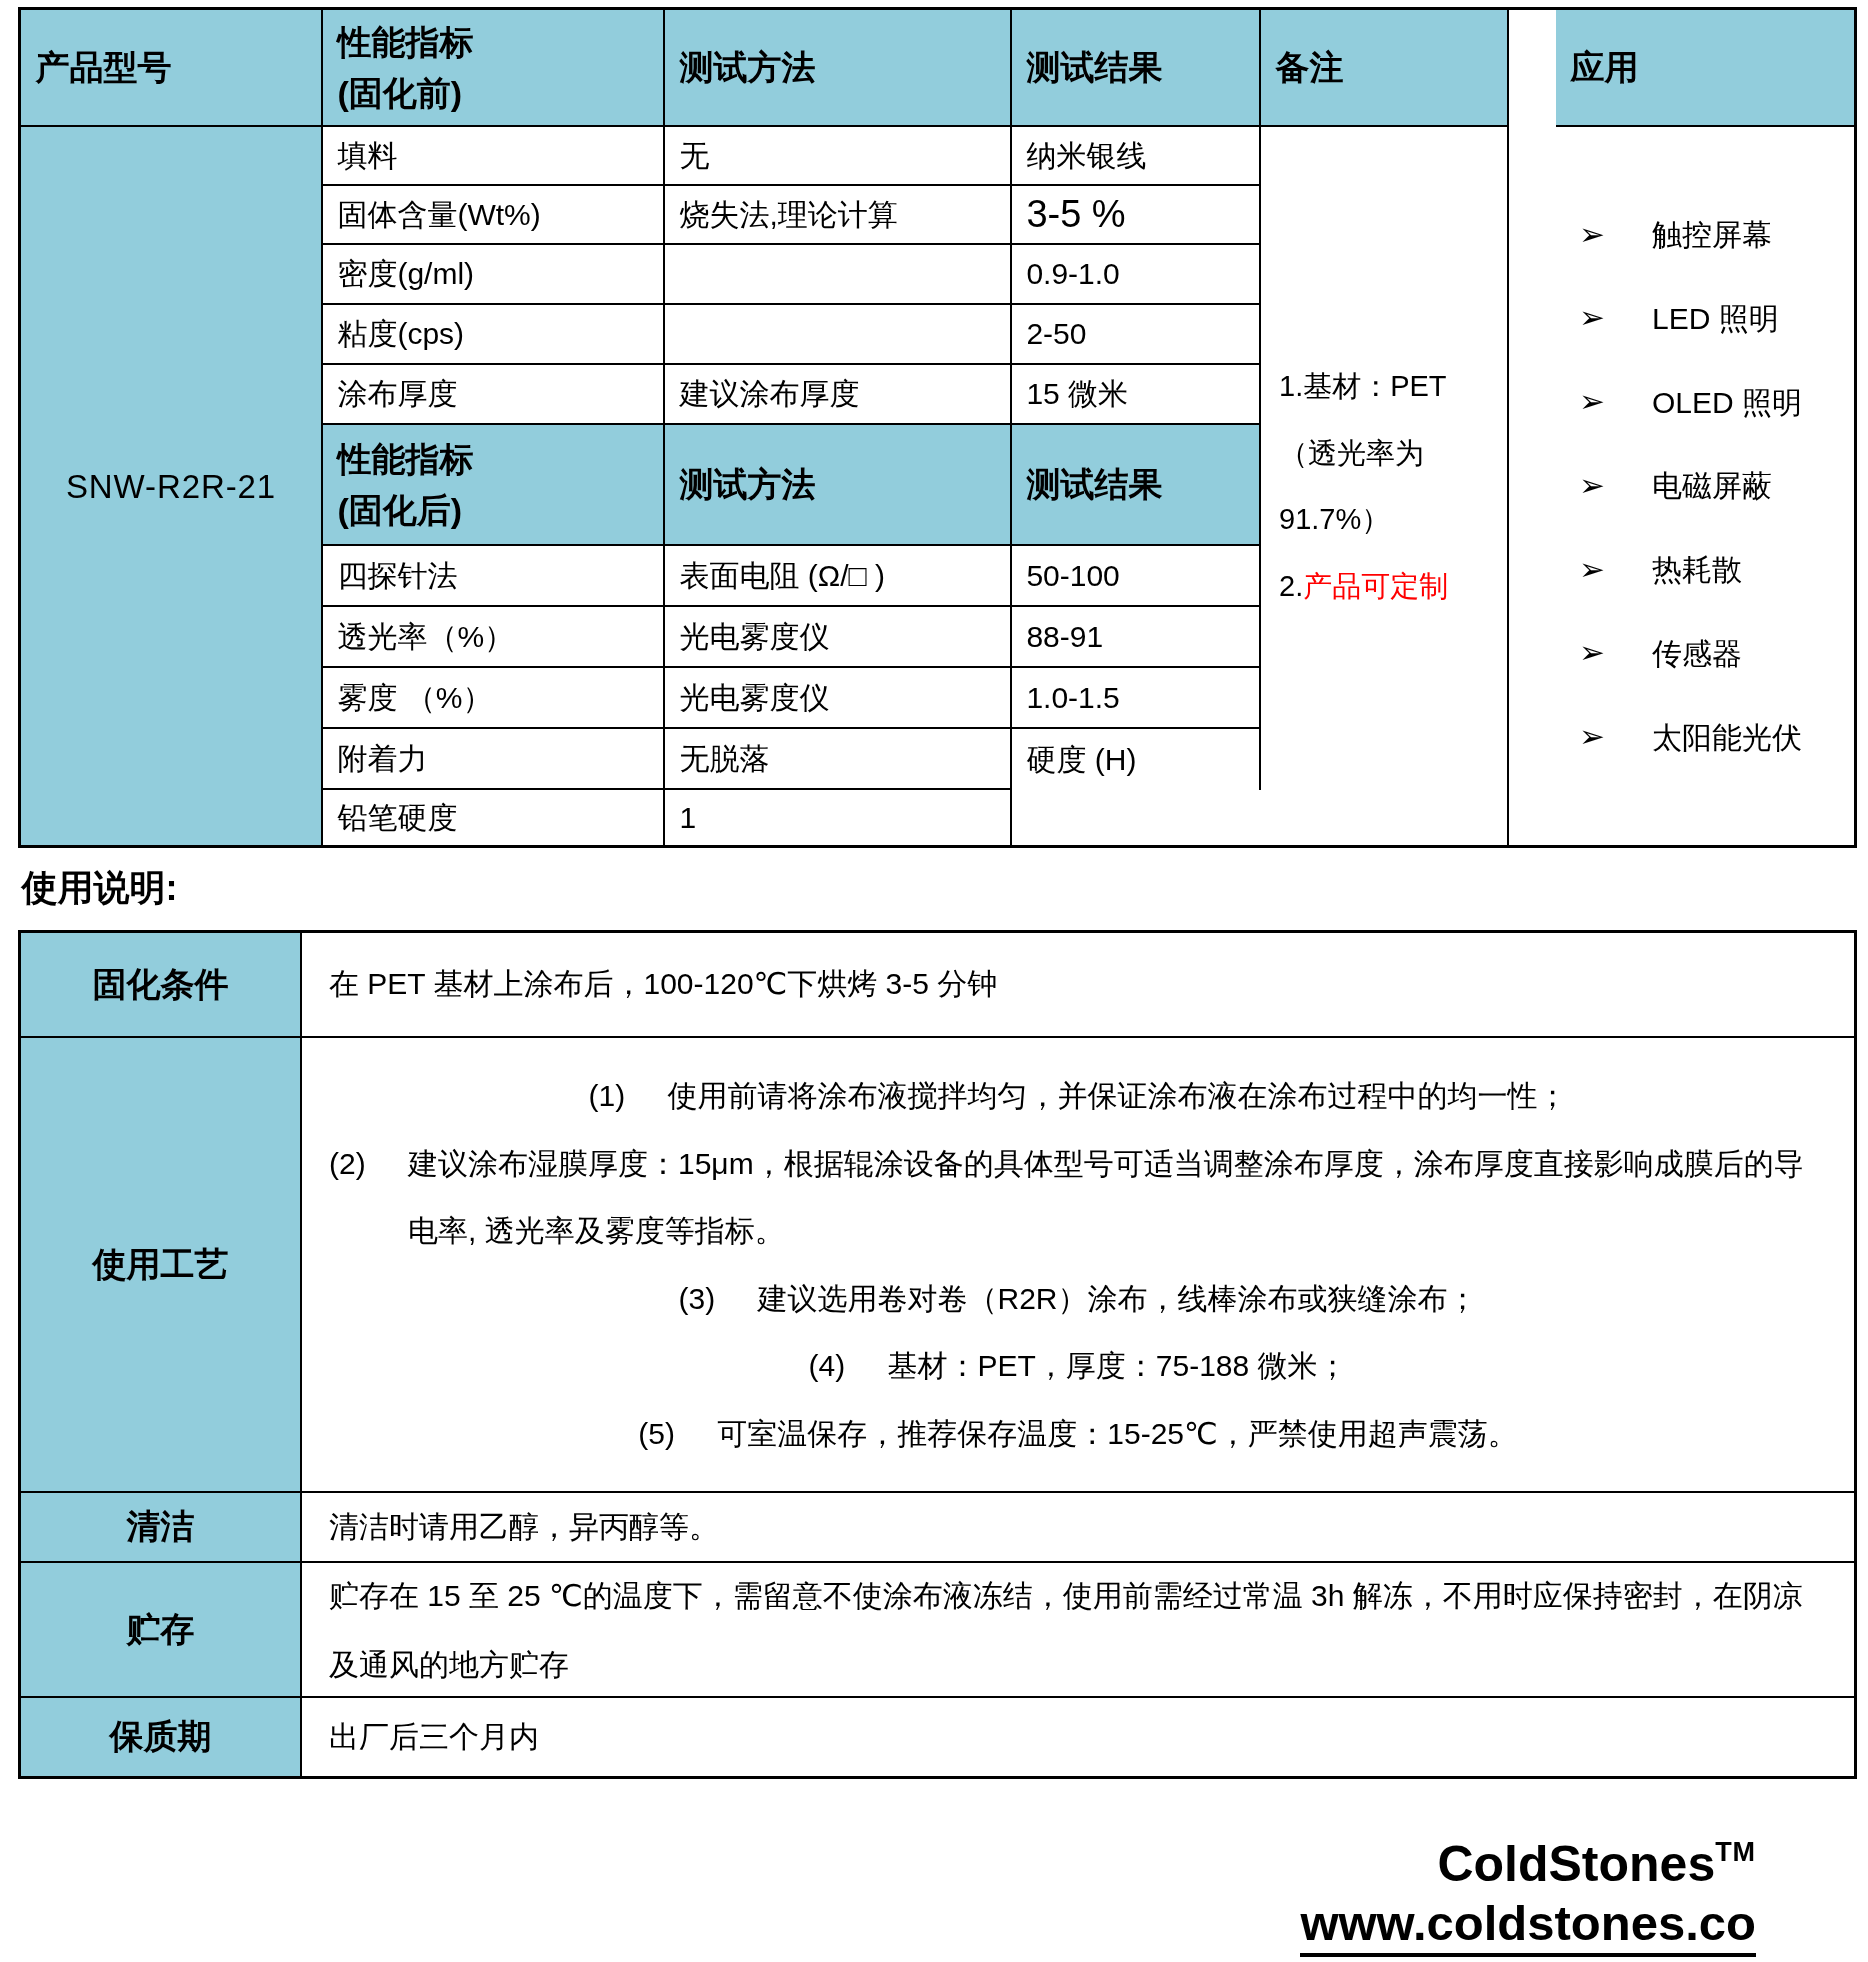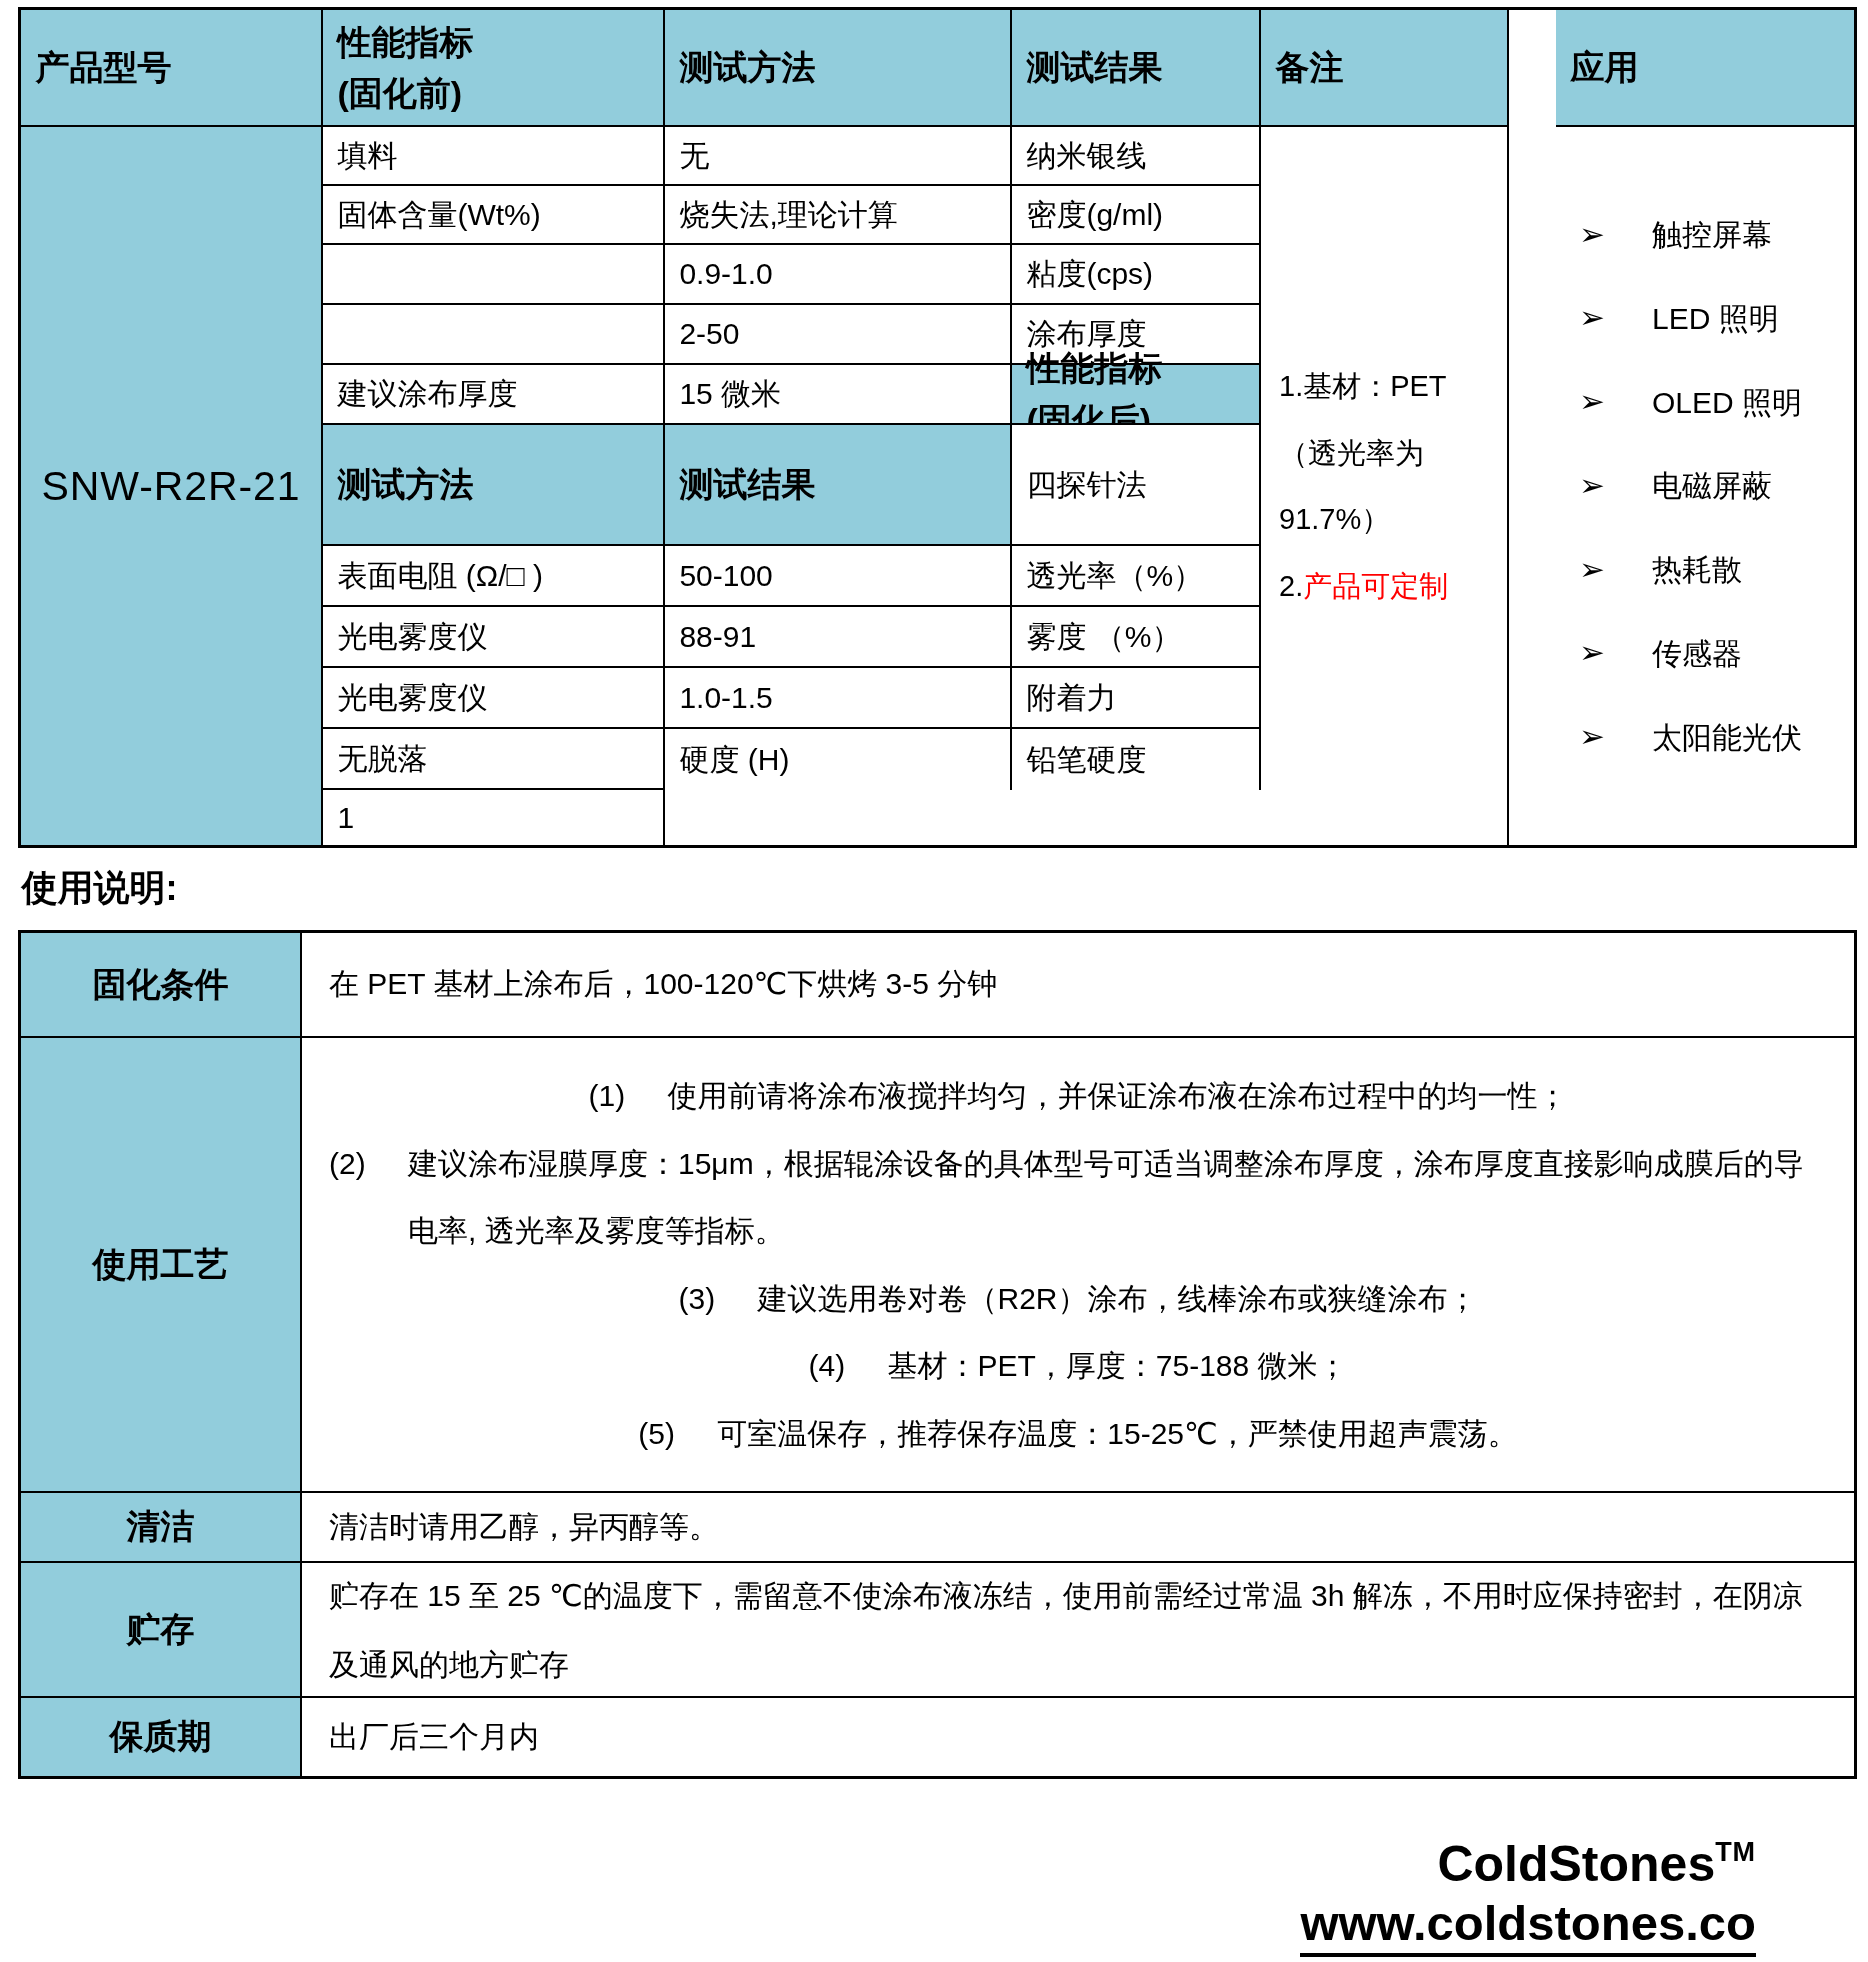--- a/index.html
+++ b/index.html
@@ -31,21 +31,21 @@
     white-space:nowrap;
   }
   .nr{border-right:none;margin-left:47px;}
   .nb{border-bottom:none;}
   .hd{background:var(--blue);font-weight:bold;font-size:34px;}
   .hd2{flex-direction:column;align-items:flex-start;justify-content:center;gap:9px;}
   .model-cell{
     grid-column:1;grid-row:2 / span 11;
     background:var(--blue);
     justify-content:center;
-    font-size:41px;letter-spacing:0.9px;
+    font-size:33px;letter-spacing:0.9px;
     border-bottom:none;
   }
   .result-big{font-size:38px;}
   .notes-cell{
     grid-column:5;grid-row:2 / span 11;
     flex-direction:column;align-items:flex-start;justify-content:center;
     font-size:29px;line-height:2.3;
     padding:0 18px;
     white-space:normal;
     border-bottom:none;
@@ -171,20 +171,21 @@
           <span>太阳能光伏</span>
         </div>
     </div>
 
     <div class="c">填料</div>
     <div class="c">无</div>
     <div class="c">纳米银线</div>
 
     <div class="c">固体含量(Wt%)</div>
     <div class="c">烧失法,理论计算</div>
+    <div class="c result-big">3-5 %</div>
 
     <div class="c">密度(g/ml)</div>
     <div class="c"></div>
     <div class="c">0.9-1.0</div>
 
     <div class="c">粘度(cps)</div>
     <div class="c"></div>
     <div class="c">2-50</div>
 
     <div class="c">涂布厚度</div>

